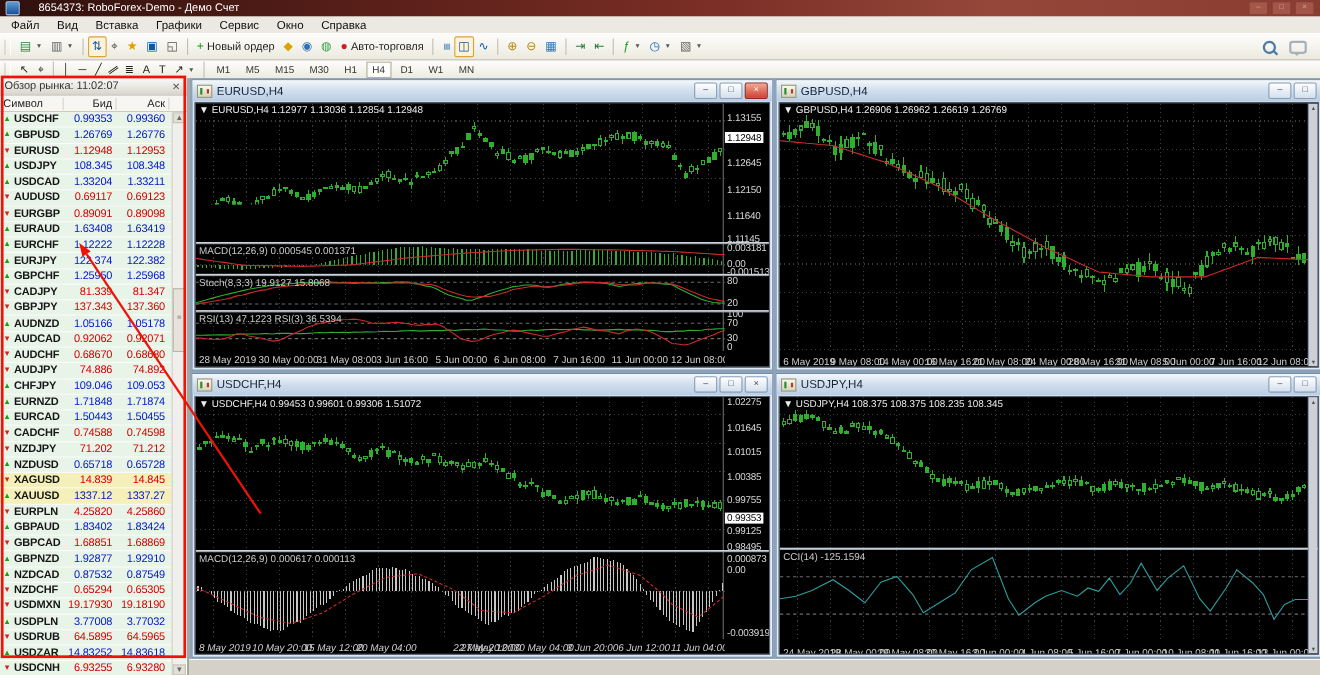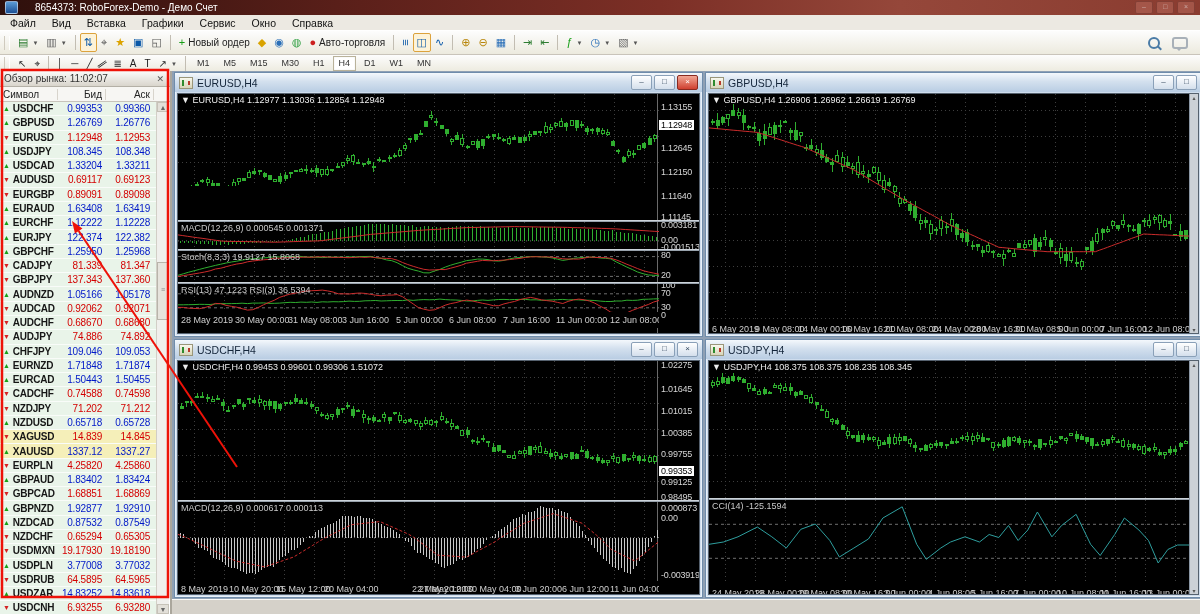--- a/index.html
+++ b/index.html
@@ -995,21 +995,21 @@
                 <line x1="406" y1="0" x2="406" y2="35" stroke="#3e3e3e" stroke-dasharray="1,3" shape-rendering="crispEdges"></line>
                 <line x1="436" y1="0" x2="436" y2="35" stroke="#3e3e3e" stroke-dasharray="1,3" shape-rendering="crispEdges"></line>
                 <line x1="466" y1="0" x2="466" y2="35" stroke="#3e3e3e" stroke-dasharray="1,3" shape-rendering="crispEdges"></line>
                 <line x1="0" y1="9.8" x2="481" y2="9.8" stroke="#6e6e6e" stroke-dasharray="3,3"></line>
                 <line x1="0" y1="23.8" x2="481" y2="23.8" stroke="#6e6e6e" stroke-dasharray="3,3"></line>
                 <polyline points="0.0,20.8 5.3,20.8 10.7,20.7 16.0,20.6 21.4,20.3 26.7,20.4 32.1,20.5 37.4,19.9 42.8,19.6 48.1,19.7 53.4,19.6 58.8,19.5 64.1,19.2 69.5,19.6 74.8,19.1 80.2,19.1 85.5,18.9 90.9,19.4 96.2,19.3 101.5,19.1 106.9,18.7 112.2,18.3 117.6,18.5 122.9,18.1 128.3,18.3 133.6,18.0 139.0,18.4 144.3,17.8 149.6,18.0 155.0,17.7 160.3,17.8 165.7,17.6 171.0,17.1 176.4,17.4 181.7,17.3 187.1,16.8 192.4,16.7 197.7,16.5 203.1,17.0 208.4,16.8 213.8,16.6 219.1,16.5 224.5,16.6 229.8,15.9 235.2,16.4 240.5,15.9 245.8,15.6 251.2,15.8 256.5,15.6 261.9,15.1 267.2,15.6 272.6,15.9 277.9,16.0 283.3,16.4 288.6,17.0 293.9,17.0 299.3,16.4 304.6,16.0 310.0,16.4 315.3,15.9 320.7,15.5 326.0,15.4 331.4,15.7 336.7,15.5 342.0,15.4 347.4,15.4 352.7,15.9 358.1,15.8 363.4,16.3 368.8,16.1 374.1,15.9 379.5,15.7 384.8,15.4 390.1,15.9 395.5,15.7 400.8,15.9 406.2,16.2 411.5,16.3 416.9,16.5 422.2,17.1 427.6,17.5 432.9,17.5 438.2,17.0 443.6,17.0 448.9,16.2 454.3,16.4 459.6,16.2 465.0,15.3 470.3,15.2 475.7,14.9 481.0,14.8 " fill="none" stroke="#2fae2f" stroke-width="1"></polyline>
                 <polyline points="0.0,23.4 5.3,23.4 10.7,24.2 16.0,24.4 21.4,24.7 26.7,23.6 32.1,22.0 37.4,19.4 42.8,19.7 48.1,21.4 53.4,22.3 58.8,23.2 64.1,24.7 69.5,26.1 74.8,25.7 80.2,23.5 85.5,20.8 90.9,18.4 96.2,16.3 101.5,13.4 106.9,11.6 112.2,10.1 117.6,9.1 122.9,8.0 128.3,7.1 133.6,6.7 139.0,6.5 144.3,6.1 149.6,6.9 155.0,8.0 160.3,9.8 165.7,9.8 171.0,10.0 176.4,9.4 181.7,9.0 187.1,9.4 192.4,10.3 197.7,11.2 203.1,11.8 208.4,11.1 213.8,11.1 219.1,10.6 224.5,12.7 229.8,16.3 235.2,19.9 240.5,23.7 245.8,25.2 251.2,26.3 256.5,25.8 261.9,23.6 267.2,21.2 272.6,19.6 277.9,18.6 283.3,17.1 288.6,16.1 293.9,16.8 299.3,18.1 304.6,19.3 310.0,20.3 315.3,21.7 320.7,21.7 326.0,19.9 331.4,18.6 336.7,17.4 342.0,15.6 347.4,14.4 352.7,13.4 358.1,14.5 363.4,15.9 368.8,16.6 374.1,17.2 379.5,18.4 384.8,19.5 390.1,17.4 395.5,15.9 400.8,15.1 406.2,15.8 411.5,17.0 416.9,19.2 422.2,22.2 427.6,24.9 432.9,28.3 438.2,28.7 443.6,29.6 448.9,28.8 454.3,26.4 459.6,24.4 465.0,22.3 470.3,20.5 475.7,18.0 481.0,16.5 " fill="none" stroke="#cc2c2c" stroke-width="1"></polyline>
               </svg>
               <span class="pane-label">RSI(13) 47.1223  RSI(3) 36.5394</span>
             </div>
-            <div class="xaxis" style="top: 218px; width: 481px;">
+            <div class="xaxis" style="top: 225px; width: 481px;">
               <span style="left: 3px;">28 May 2019</span>
               <span style="left: 57px;">30 May 00:00</span>
               <span style="left: 110px;">31 May 08:00</span>
               <span style="left: 164px;">3 Jun 16:00</span>
               <span style="left: 218px;">5 Jun 00:00</span>
               <span style="left: 271px;">6 Jun 08:00</span>
               <span style="left: 325px;">7 Jun 16:00</span>
               <span style="left: 378px;">11 Jun 00:00</span>
               <span style="left: 432px;">12 Jun 08:00</span>
             </div>
@@ -1670,21 +1670,21 @@
                 <line x1="467" y1="35.6" x2="467" y2="50.0" stroke="#c8c8c8" stroke-width="1" shape-rendering="crispEdges"></line>
                 <line x1="470" y1="35.6" x2="470" y2="45.1" stroke="#c8c8c8" stroke-width="1" shape-rendering="crispEdges"></line>
                 <line x1="473" y1="35.6" x2="473" y2="40.2" stroke="#c8c8c8" stroke-width="1" shape-rendering="crispEdges"></line>
                 <line x1="476" y1="35.6" x2="476" y2="34.0" stroke="#c8c8c8" stroke-width="1" shape-rendering="crispEdges"></line>
                 <line x1="479" y1="35.6" x2="479" y2="28.4" stroke="#c8c8c8" stroke-width="1" shape-rendering="crispEdges"></line>
                 <line x1="0" y1="35.550000000000004" x2="481" y2="35.550000000000004" stroke="#6a6a6a" stroke-dasharray="1,3"></line>
                 <polyline points="0.0,32.4 4.8,34.2 9.6,36.2 14.4,38.5 19.2,40.8 24.1,43.0 28.9,45.3 33.7,47.6 38.5,49.9 43.3,52.2 48.1,54.5 52.9,56.7 57.7,59.0 62.5,60.0 67.3,61.0 72.1,61.9 77.0,62.9 81.8,63.9 86.6,64.9 91.4,63.2 96.2,61.6 101.0,60.0 105.8,58.4 110.6,56.7 115.4,55.1 120.3,52.2 125.1,49.2 129.9,46.3 134.7,43.4 139.5,40.4 144.3,37.5 149.1,34.8 153.9,32.4 158.7,30.0 163.5,27.6 168.3,25.2 173.2,22.8 178.0,22.2 182.8,21.7 187.6,21.2 192.4,20.6 197.2,20.1 202.0,19.6 206.8,21.7 211.6,23.8 216.5,26.0 221.3,28.1 226.1,30.2 230.9,32.4 235.7,35.3 240.5,38.8 245.3,42.4 250.1,46.0 254.9,49.6 259.7,53.1 264.6,53.5 269.4,53.8 274.2,54.1 279.0,54.5 283.8,54.8 288.6,55.1 293.4,52.5 298.2,49.9 303.0,47.3 307.8,44.7 312.7,42.1 317.5,39.5 322.3,35.9 327.1,32.9 331.9,30.0 336.7,27.0 341.5,24.1 346.3,21.2 351.1,19.6 355.9,18.0 360.8,16.4 365.6,14.8 370.4,13.2 375.2,11.6 380.0,13.2 384.8,14.8 389.6,16.4 394.4,18.0 399.2,19.6 404.0,21.2 408.8,25.2 413.7,29.2 418.5,33.2 423.3,37.5 428.1,42.4 432.9,47.3 437.7,49.6 442.5,52.0 447.3,54.3 452.1,56.7 456.9,59.0 461.8,55.1 466.6,51.2 471.4,47.3 476.2,43.4 481.0,39.5 " fill="none" stroke="#cc2c2c" stroke-width="1" stroke-dasharray="3,2"></polyline>
               </svg>
               <span class="pane-label">MACD(12,26,9) 0.000617 0.000113</span>
             </div>
-            <div class="xaxis" style="top: 220px; width: 481px;">
+            <div class="xaxis" style="top: 220px; width: 481px; font-style: italic;">
               <span style="left: 3px;">8 May 2019</span>
               <span style="left: 51px;">10 May 20:00</span>
               <span style="left: 98px;">15 May 12:00</span>
               <span style="left: 146px;">20 May 04:00</span>
               <span style="left: 194px; padding-left: 40px;">22 May 20:00</span>
               <span style="left: 241px;">27 May 12:00</span>
               <span style="left: 289px;">30 May 04:00</span>
               <span style="left: 337px;">3 Jun 20:00</span>
               <span style="left: 384px;">6 Jun 12:00</span>
               <span style="left: 432px;">11 Jun 04:00</span>

